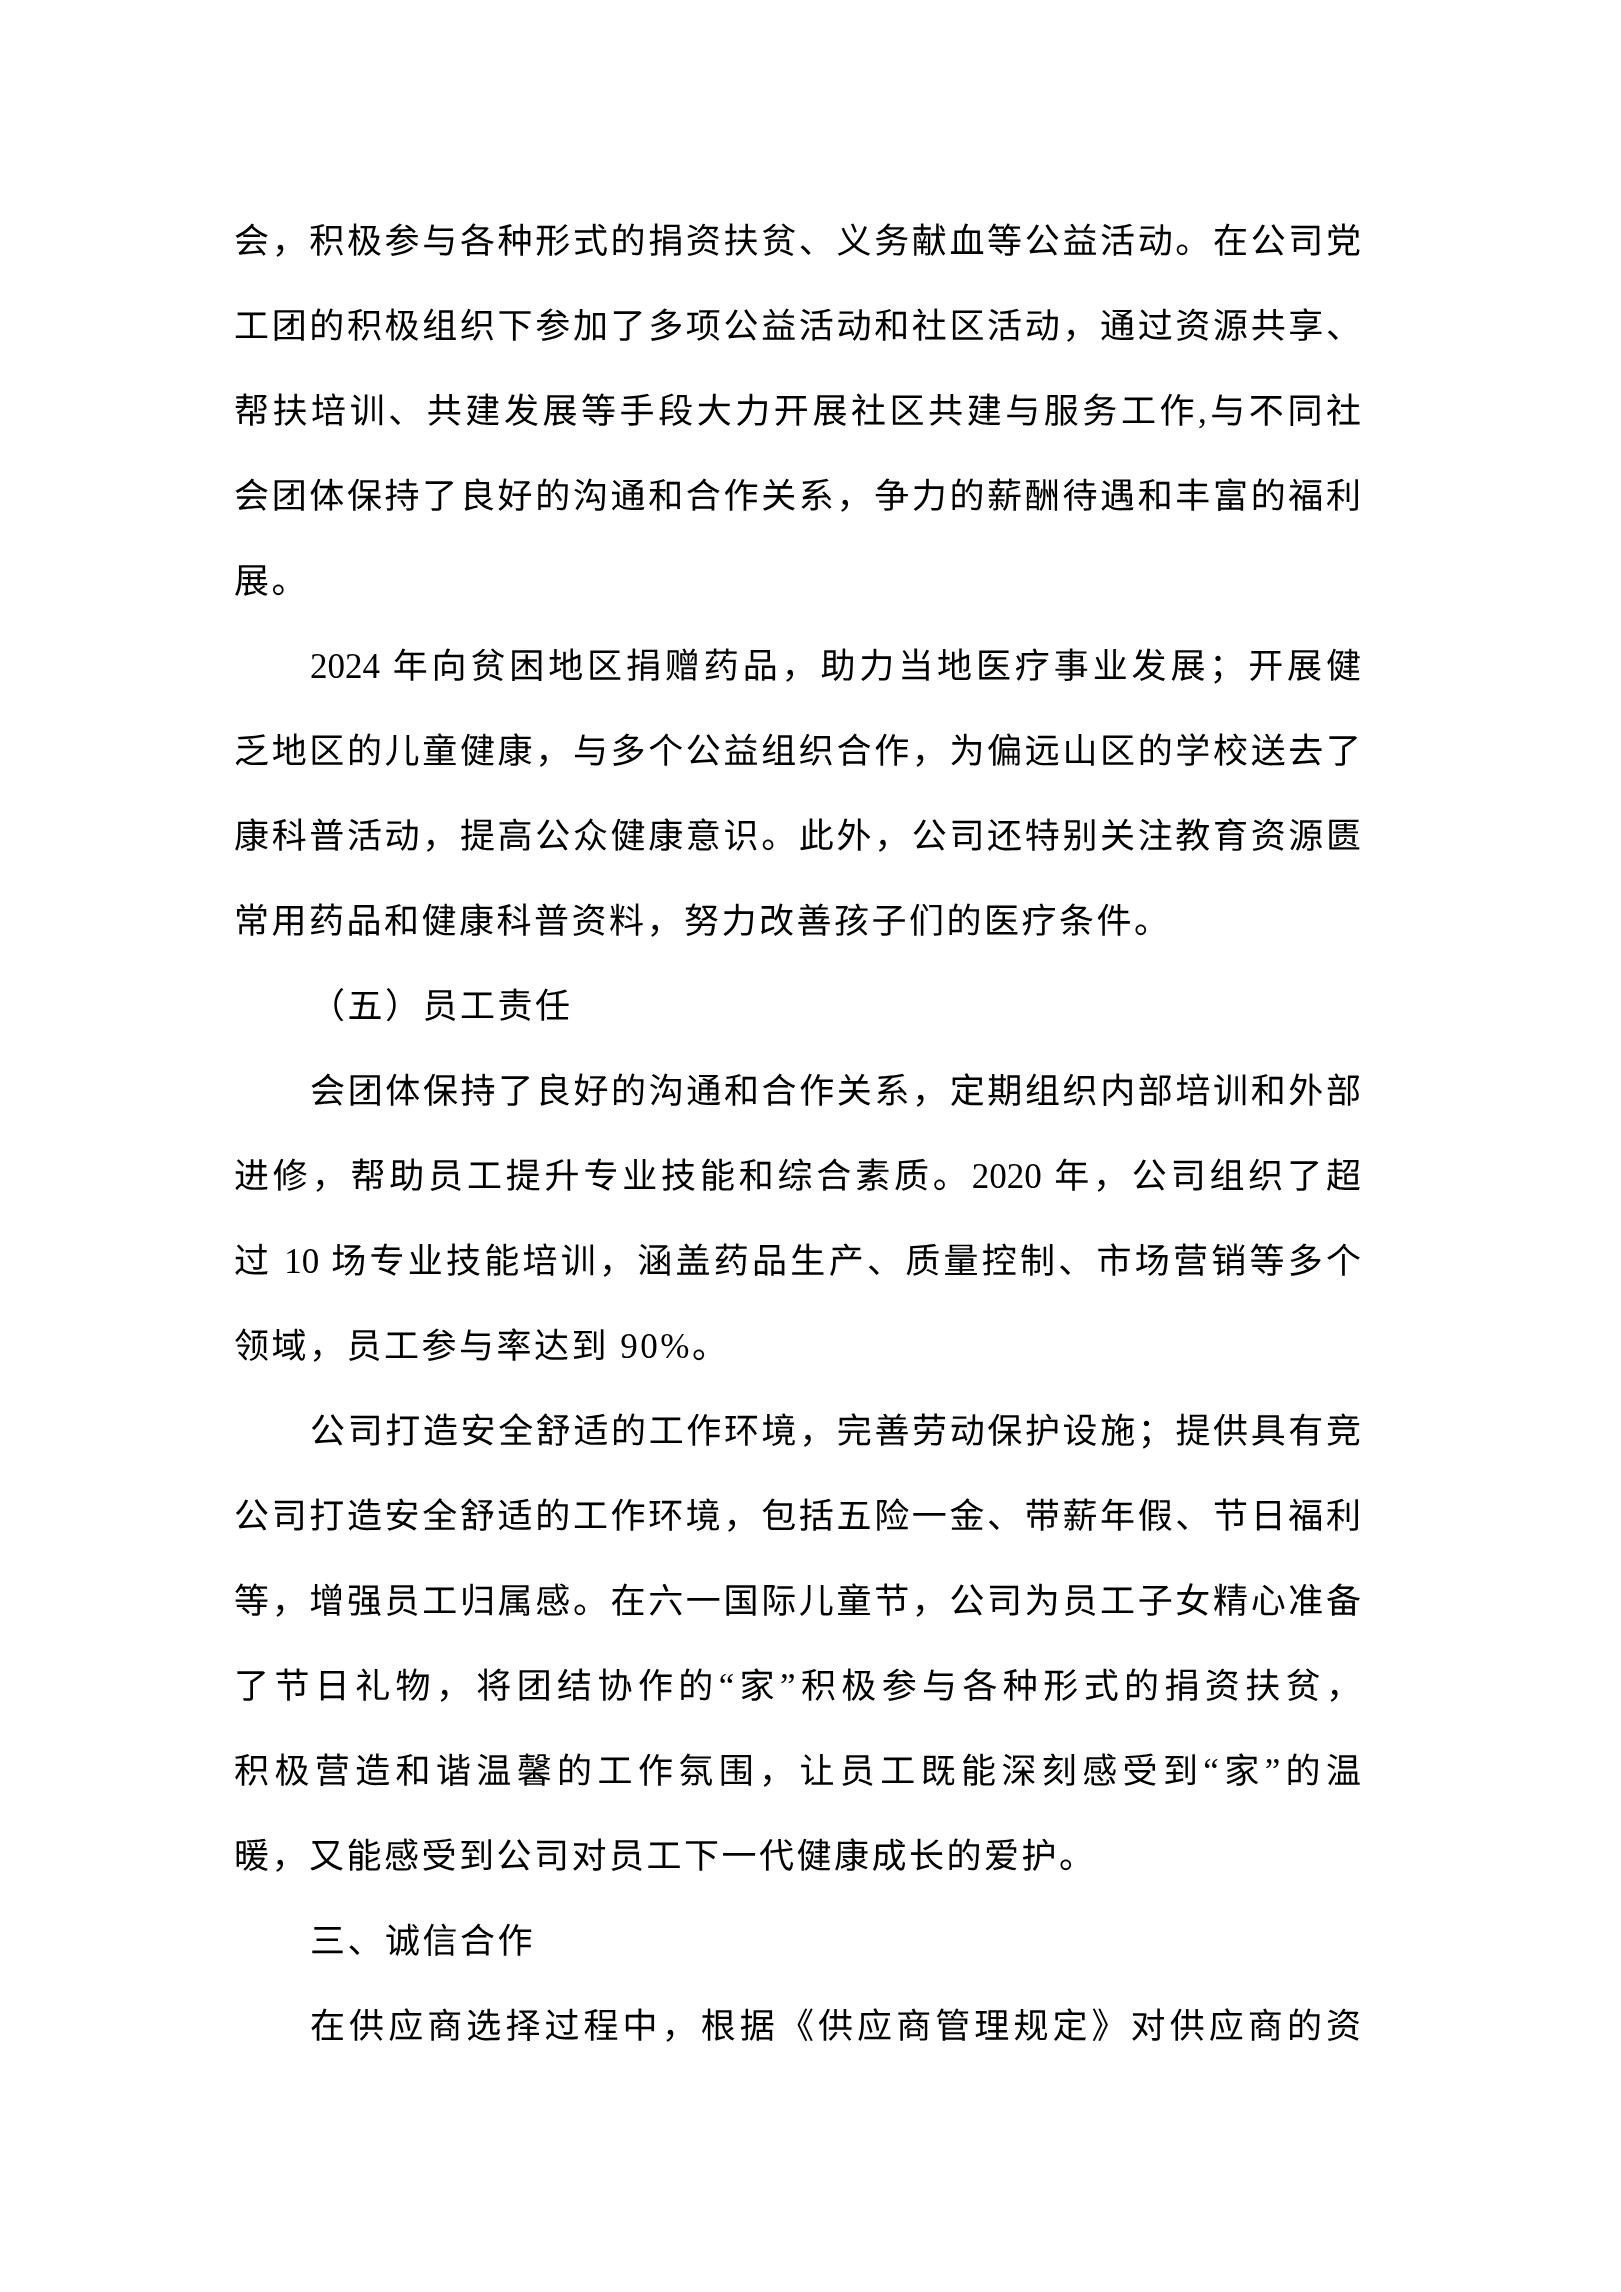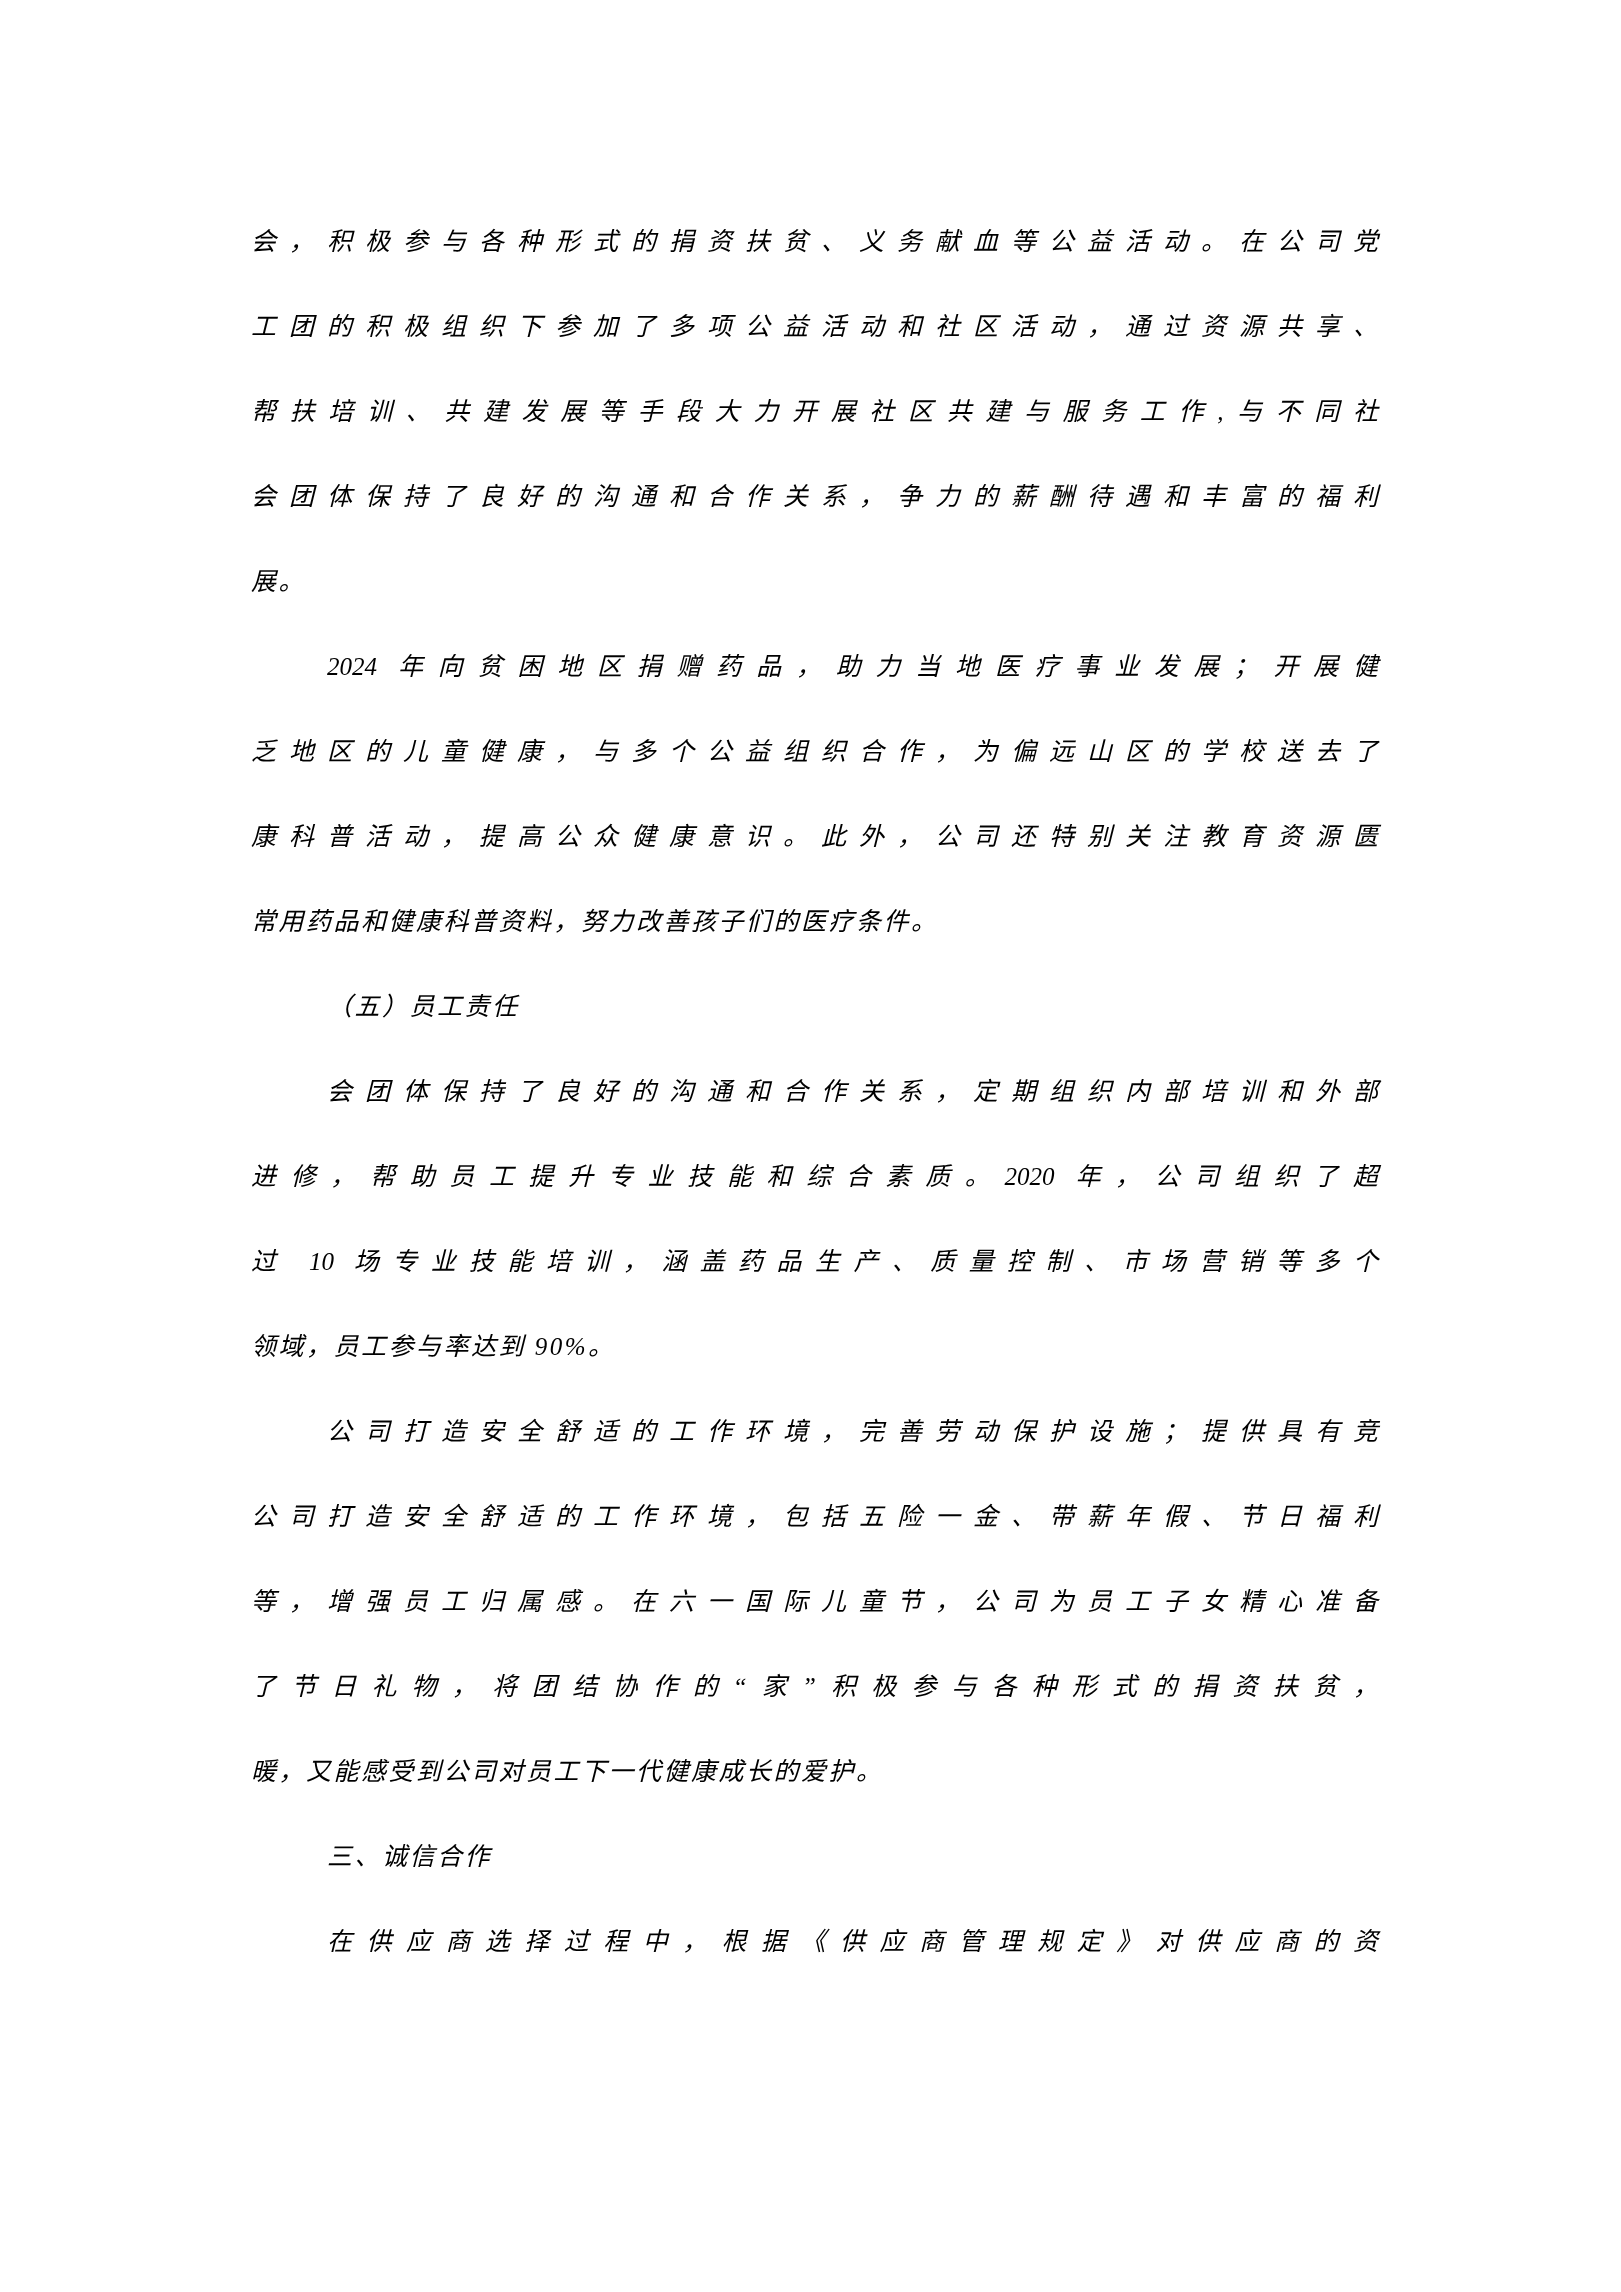--- a/index.html
+++ b/index.html
@@ -10,29 +10,28 @@
   }
   .page {
     position: relative;
     width: 1621px;
     height: 2293px;
     background: #ffffff;
     overflow: hidden;
   }
   .textblock {
     position: absolute;
-    left: 251px;
+    left: 234px;
     top: 199px;
     width: 1127px;
     color: #000000;
     font-family: "Liberation Serif", "DejaVu Serif", serif;
-    font-size: 25px;
+    font-size: 35px;
     line-height: 85px;
     font-weight: normal;
-    font-style: italic;
   }
   .line {
     height: 85px;
     letter-spacing: 2.5px;
     white-space: nowrap;
   }
   
   .just {
     letter-spacing: 0;
     white-space: normal;
@@ -65,20 +64,21 @@
 
     <div class="line just indent">会团体保持了良好的沟通和合作关系，定期组织内部培训和外部</div>
     <div class="line just">进修，帮助员工提升专业技能和综合素质。2020 年，公司组织了超</div>
     <div class="line just">过 10 场专业技能培训，涵盖药品生产、质量控制、市场营销等多个</div>
     <div class="line">领域，员工参与率达到 90%。</div>
 
     <div class="line just indent">公司打造安全舒适的工作环境，完善劳动保护设施；提供具有竞</div>
     <div class="line just">公司打造安全舒适的工作环境，包括五险一金、带薪年假、节日福利</div>
     <div class="line just">等，增强员工归属感。在六一国际儿童节，公司为员工子女精心准备</div>
     <div class="line just">了节日礼物，将团结协作的“家”积极参与各种形式的捐资扶贫，</div>
+    <div class="line just">积极营造和谐温馨的工作氛围，让员工既能深刻感受到“家”的温</div>
     <div class="line">暖，又能感受到公司对员工下一代健康成长的爱护。</div>
 
     <div class="line indent">三、诚信合作</div>
 
     <div class="line just indent">在供应商选择过程中，根据《供应商管理规定》对供应商的资</div>
 
   </div>
 </div>
 
 

